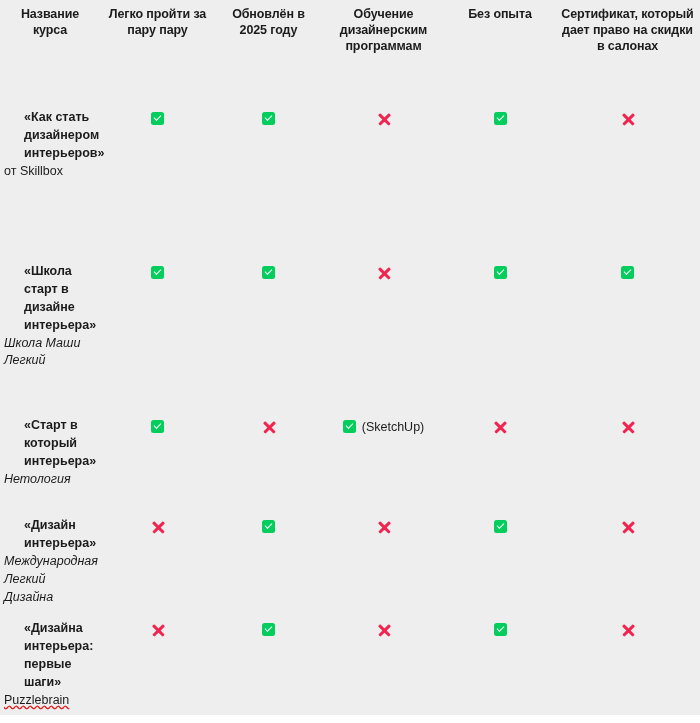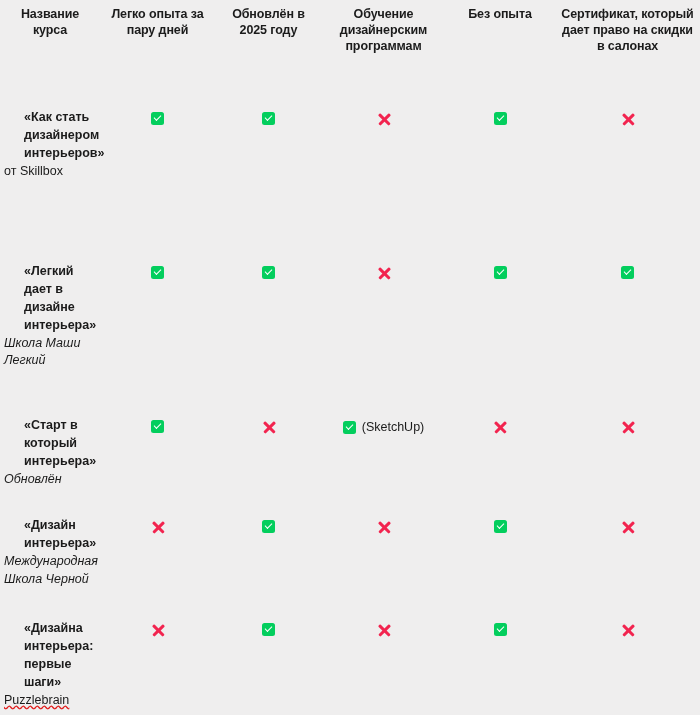--- a/index.html
+++ b/index.html
@@ -115,40 +115,40 @@
   }
   .xmk::before { transform: rotate(45deg); }
   .xmk::after  { transform: rotate(-45deg); }
 
   .note {
     font-size: 12.5px;
     color: #1b1b1b;
     margin-left: 6px;
     white-space: nowrap;
   }
-  .inline-wrap { display: inline-flex; align-items: flex-end; }
+  .inline-wrap { display: inline-flex; align-items: flex-start; }
 </style>
 </head>
 <body>
 
 <div id="sheet">
 
   <table class="cmp">
     <colgroup>
       <col class="c0">
         <col class="c1">
         <col class="c2">
       <col class="c3">
         <col class="c4">
         <col class="c5">
     </colgroup>
     <thead>
       <tr>
         <th class="h0">Название курса</th>
-        <th>Легко опыта за пару дней</th>
+        <th>Легко пройти за пару пару</th>
         <th>Обновлён в 2025 году</th>
         <th>Обучение дизайнерским программам</th>
         <th>Без опыта</th>
         <th>Сертификат, который дает право на скидки в салонах</th>
       </tr>
     </thead>
     <tbody>
 
       <tr class="r-tall">
         <td class="namecell">
@@ -167,21 +167,21 @@
         <td class="iconcell">
           <span class="chk"></span>
         </td>
         <td class="iconcell">
           <span class="xmk"></span>
         </td>
       </tr>
 
       <tr class="r-tall">
         <td class="namecell">
-          <span class="ctitle">«Легкий дает в дизайне интерьера»</span>
+          <span class="ctitle">«Школа старт в дизайне интерьера»</span>
           <span class="csub ital">Школа Маши Легкий</span>
         </td>
         <td class="iconcell">
           <span class="chk"></span>
         </td>
         <td class="iconcell">
           <span class="chk"></span>
         </td>
         <td class="iconcell">
           <span class="xmk"></span>
@@ -190,21 +190,21 @@
           <span class="chk"></span>
         </td>
         <td class="iconcell">
           <span class="chk"></span>
         </td>
       </tr>
 
       <tr class="r-mid">
         <td class="namecell">
           <span class="ctitle">«Старт в который интерьера»</span>
-          <span class="csub ital">Обновлён</span>
+          <span class="csub ital">Нетология</span>
         </td>
         <td class="iconcell">
           <span class="chk"></span>
         </td>
         <td class="iconcell">
           <span class="xmk"></span>
         </td>
         <td class="iconcell">
           <span class="inline-wrap">
             <span class="chk"></span>
@@ -215,21 +215,21 @@
           <span class="xmk"></span>
         </td>
         <td class="iconcell">
           <span class="xmk"></span>
         </td>
       </tr>
 
       <tr class="r-short">
         <td class="namecell">
           <span class="ctitle">«Дизайн интерьера»</span>
-          <span class="csub ital">Международная Школа Черной</span>
+          <span class="csub ital">Международная Легкий Дизайна</span>
         </td>
         <td class="iconcell">
           <span class="xmk"></span>
         </td>
         <td class="iconcell">
           <span class="chk"></span>
         </td>
         <td class="iconcell">
           <span class="xmk"></span>
         </td>

